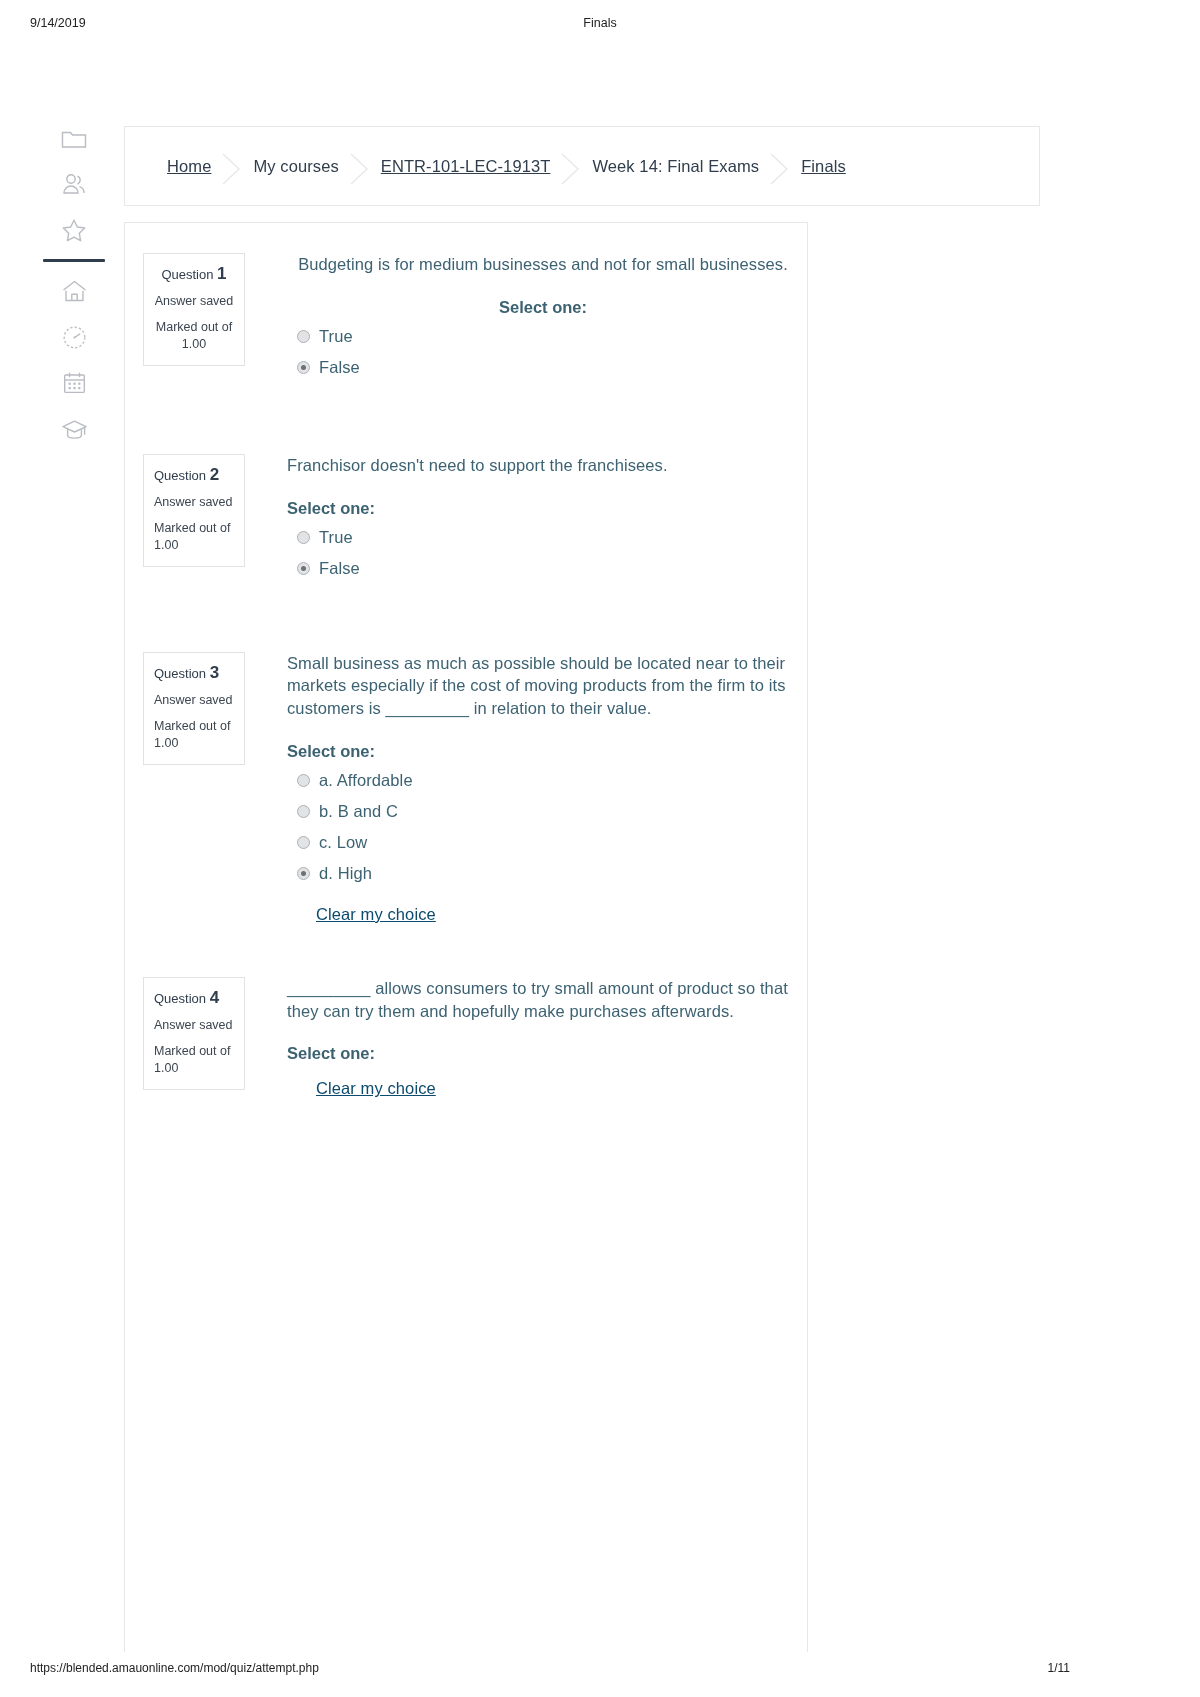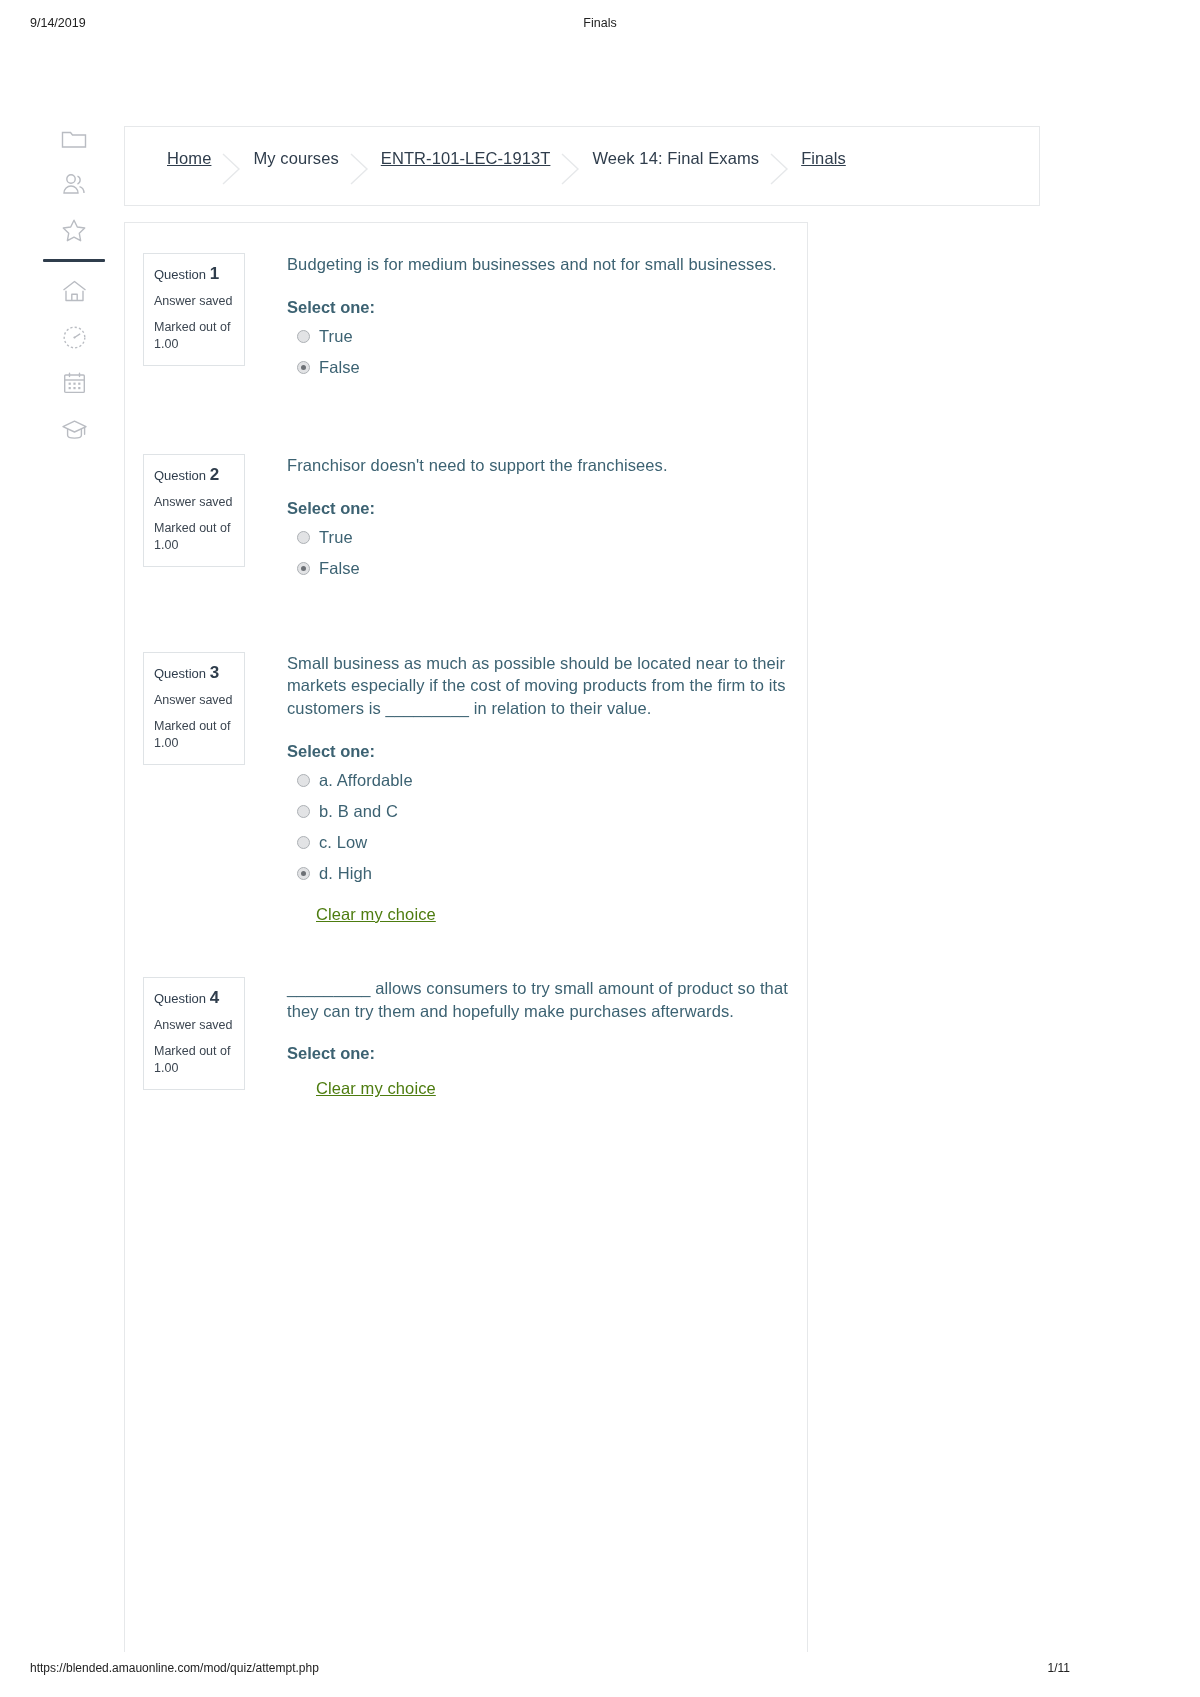--- a/index.html
+++ b/index.html
@@ -44,21 +44,21 @@
   }
 
   
   .breadcrumb-card {
     position: absolute; left: 124px; top: 126px;
     width: 916px; height: 80px;
     background: #ffffff;
     border: 1px solid #e6e8ea;
     display: flex; align-items: center;
   }
-  .crumbs { display: flex; align-items: flex-start; padding-left: 42px; }
+  .crumbs { display: flex; align-items: center; padding-left: 42px; }
   .crumb {
     font-size: 16.5px; color: #2f3d4c; letter-spacing: .1px;
     white-space: nowrap;
   }
   .crumb.link { text-decoration: underline; }
   .crumb-sep {
     width: 30px; height: 34px; margin: 0 6px;
     position: relative; flex: 0 0 auto;
   }
   .crumb-sep svg { display: block; }
@@ -127,26 +127,26 @@
     position: absolute; left: 3px; top: 3px;
     width: 5px; height: 5px; border-radius: 50%;
     background: #6d7176;
   }
   .answer-label {
     font-size: 16.5px; color: #3c6272; letter-spacing: .1px;
   }
   .clear-choice {
     display: inline-block;
     margin-top: 16px; margin-left: 29px;
-    font-size: 16.5px; color: #4d7c0f;
+    font-size: 16.5px; color: #0c4a6e;
     text-decoration: underline;
     letter-spacing: .1px;
   }
 
-  .q1 { margin-top: 30px; }
+  .q1 { margin-top: 30px; text-align: center; }
   .q2 { margin-top: 71px; }
   .q3 { margin-top: 68px; }
   .q4 { margin-top: 53px; }
 </style>
 </head>
 <body>
 
 <div class="print-header">
   <span class="ph-date">9/14/2019</span>
   <span class="ph-title">Finals</span>

